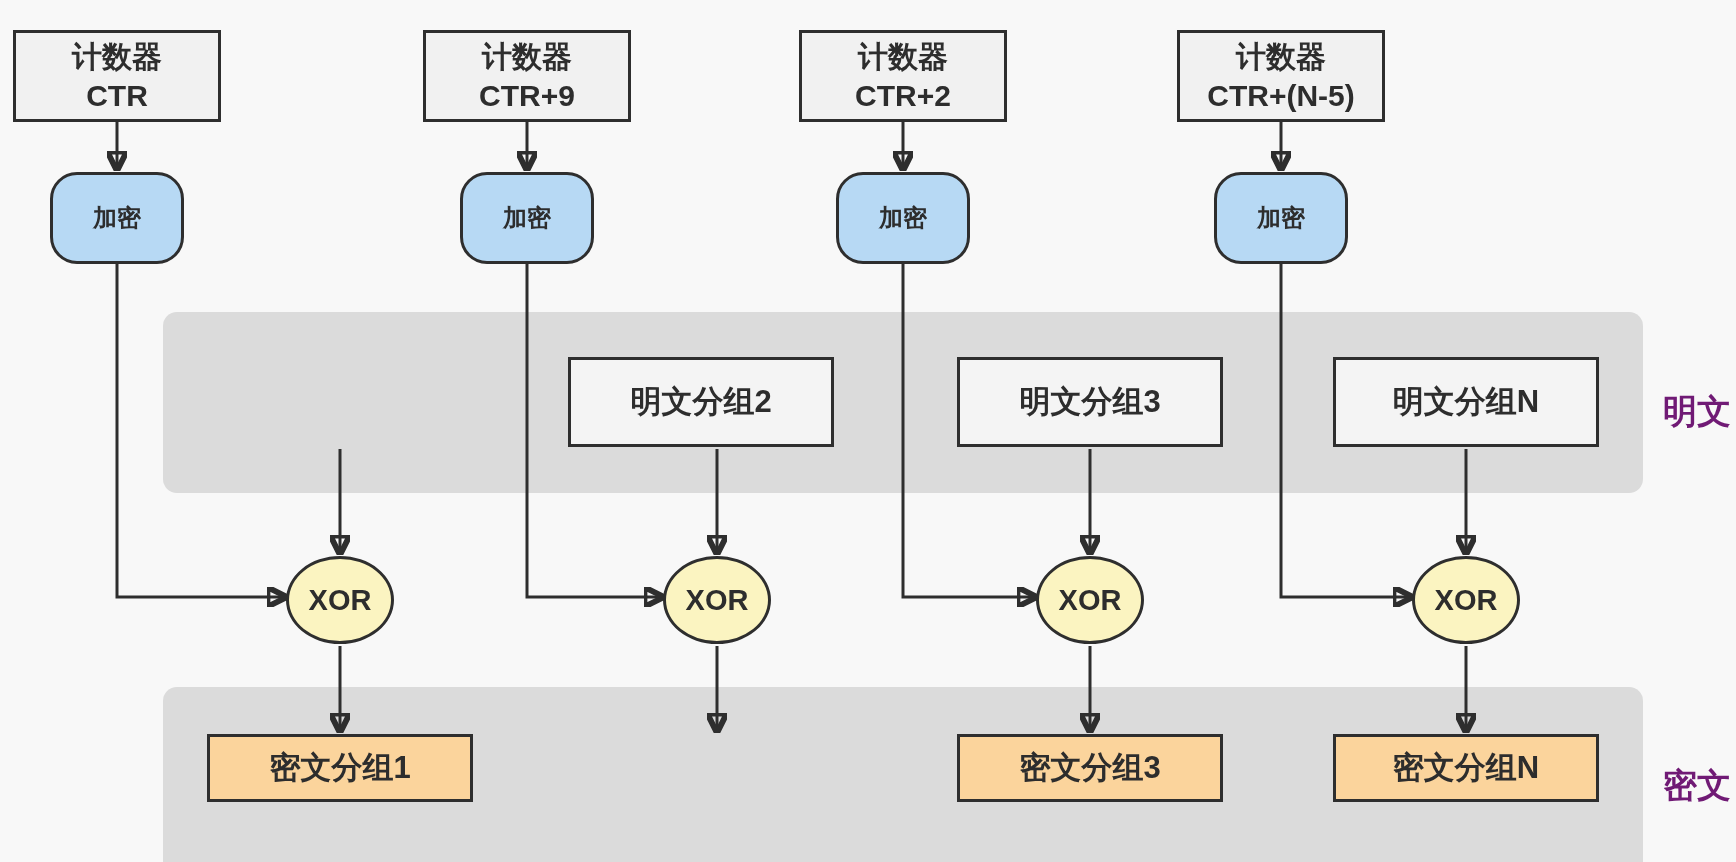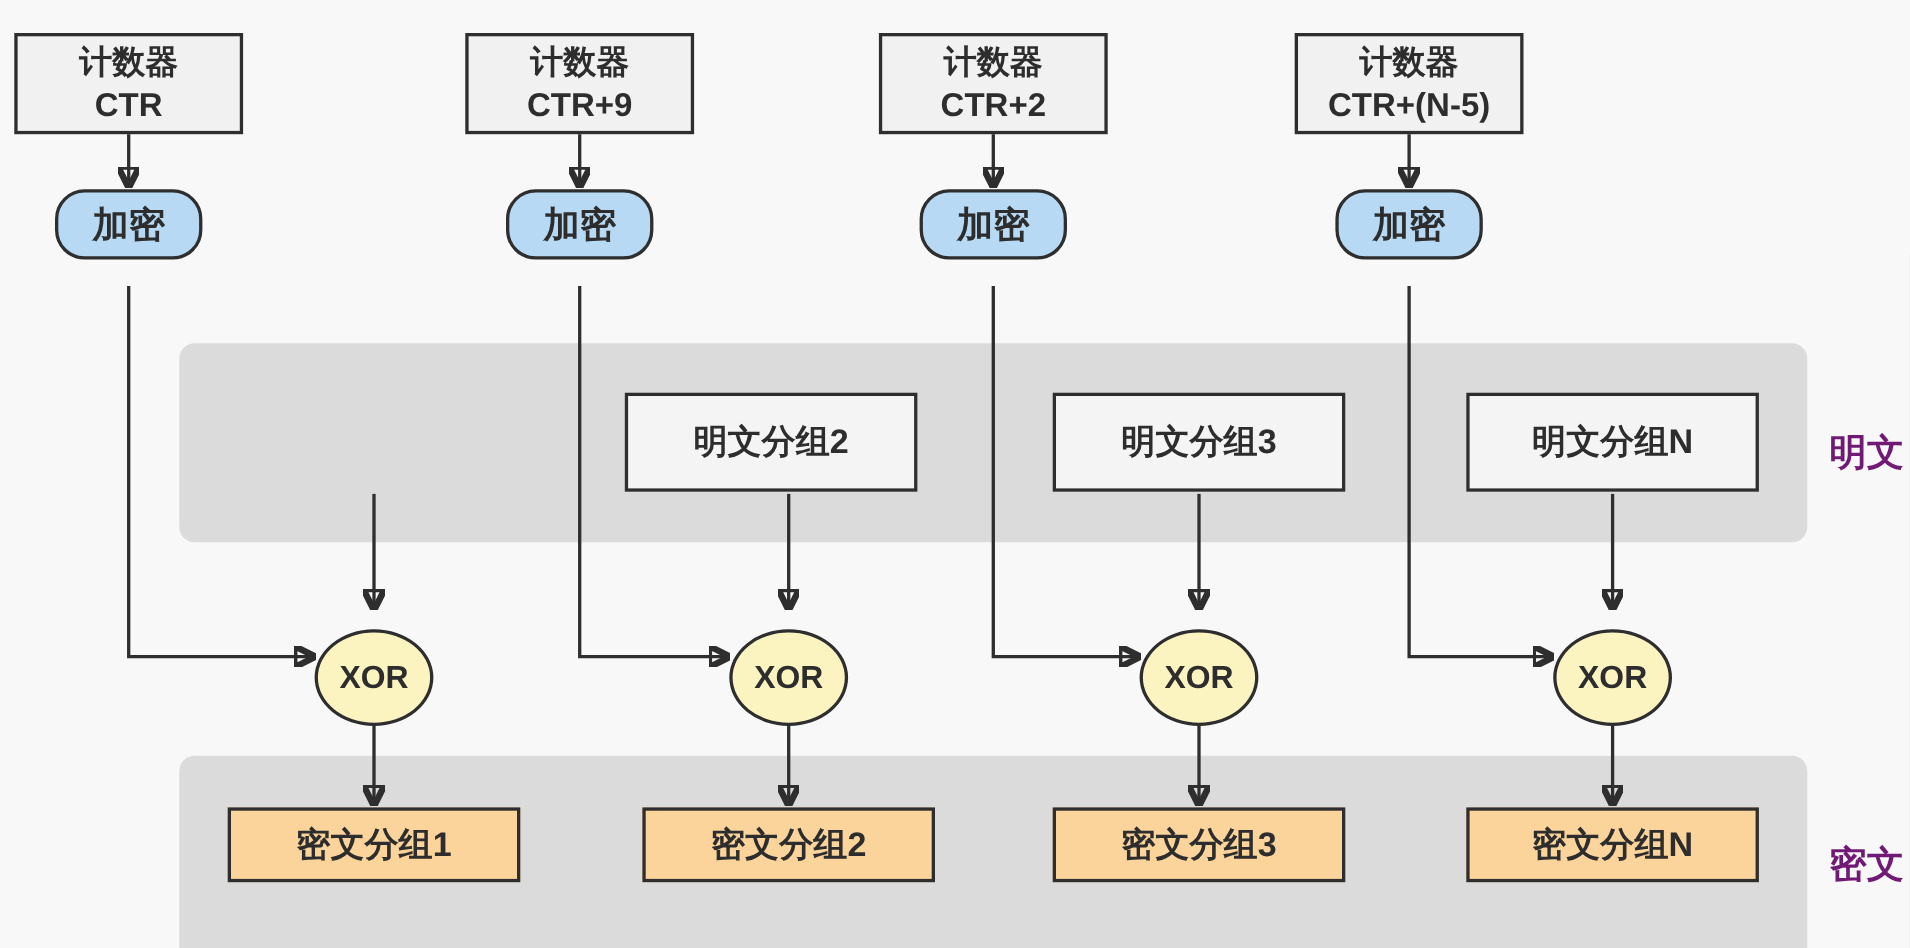--- a/index.html
+++ b/index.html
@@ -31,32 +31,32 @@
     font-weight:bold;
     z-index:3;
     text-align:center;
   }
   .counter{
     top:14px;width:208px;height:92px;
     background:var(--counter-fill,#f1f1f1);
     font-size:30px;line-height:39px;margin-top:16px;
   }
   .encrypt{
-    top:172px;width:134px;height:64px;
+    top:172px;width:134px;height:92px;
     background:var(--encrypt-fill,#b7d9f4);
     border-radius:27px;
-    font-size:33px;
+    font-size:24px;
   }
   .plain{
     top:357px;width:266px;height:90px;
     background:var(--plaintext-fill,#f4f4f4);
     font-size:31px;
   }
   .xor{
-    top:572px;width:108px;height:88px;
+    top:556px;width:108px;height:88px;
     background:var(--xor-fill,#fbf4c1);
     border-radius:50%;
     font-size:29px;
   }
   .cipher{
     top:734px;width:266px;height:68px;
     background:var(--ciphertext-fill,#fbd49c);
     font-size:31px;
   }
   .rowlabel{
@@ -112,21 +112,20 @@
   <div class="node xor" style="left:286px">XOR</div>
   <div class="node cipher" style="left:207px">密文分组1</div>
 
   <div class="node counter" style="left:423px">
     <div>计数器</div>
     <div>CTR+9</div>
   </div>
   <div class="node encrypt" style="left:460px">加密</div>
   <div class="node plain" style="left:568px">明文分组2</div>
   <div class="node xor" style="left:663px">XOR</div>
-  <div class="node cipher" style="left:584px">密文分组2</div>
 
   <div class="node counter" style="left:799px">
     <div>计数器</div>
     <div>CTR+2</div>
   </div>
   <div class="node encrypt" style="left:836px">加密</div>
   <div class="node plain" style="left:957px">明文分组3</div>
   <div class="node xor" style="left:1036px">XOR</div>
   <div class="node cipher" style="left:957px">密文分组3</div>
 

